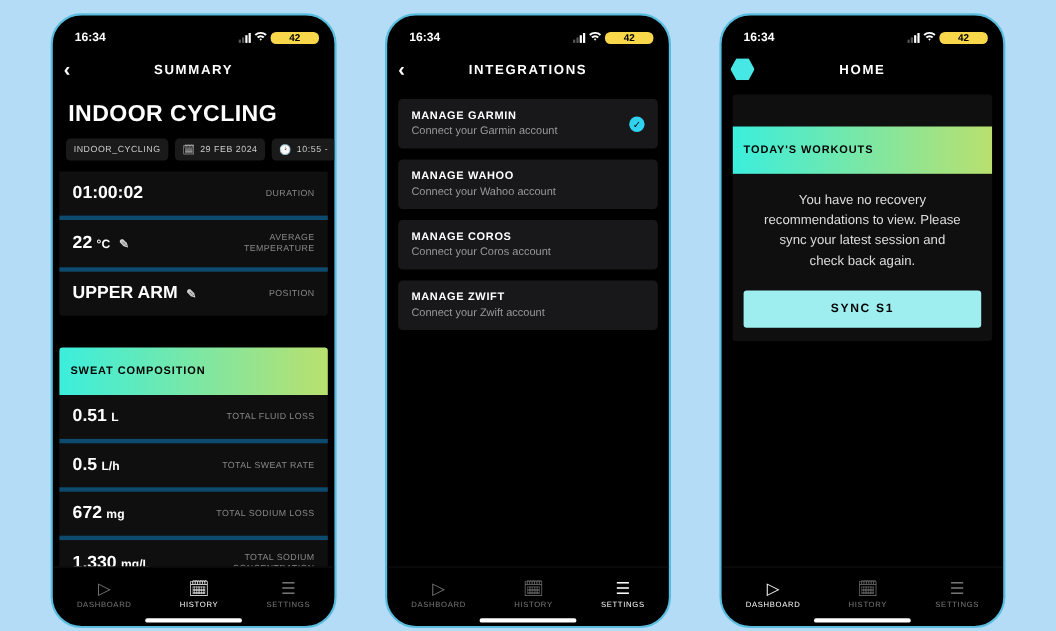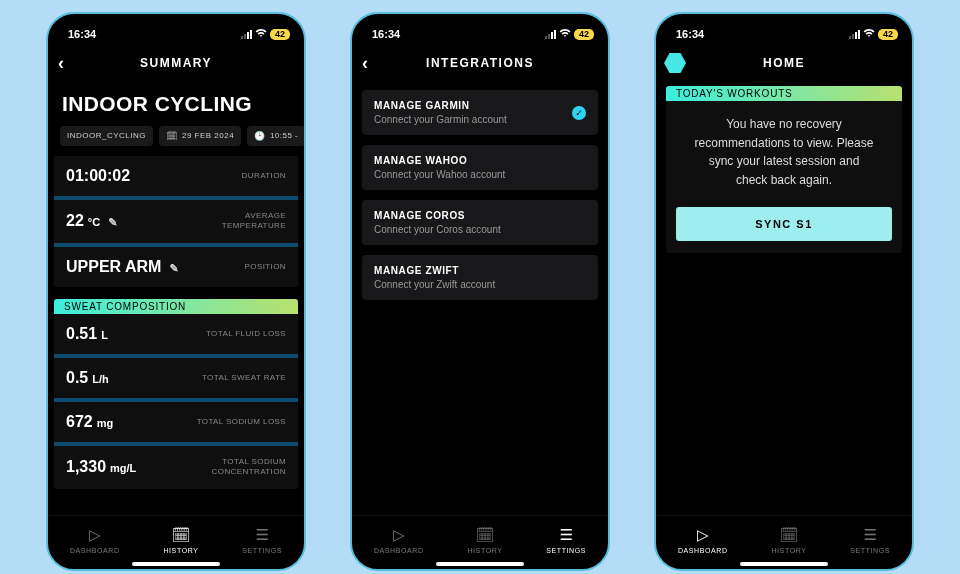--- a/index.html
+++ b/index.html
@@ -36,21 +36,21 @@
     font-weight: 600;
   }
   .status-right { display: flex; gap: 3px; align-items: center; }
   .sig-bars { display:flex; gap:1px; align-items:flex-end; height:9px;}
   .sig-bars span { width:2px; background:#555; }
   .sig-bars span:nth-child(1){height:3px;} .sig-bars span:nth-child(2){height:5px;}
   .sig-bars span:nth-child(3){height:7px;background:#fff;} .sig-bars span:nth-child(4){height:9px;background:#fff;}
   .wifi-icon { font-size:10px; }
   .battery {
     background:#f8d84a; color:#000; font-size:9px; font-weight:700;
-    border-radius:5px; padding:1px 5px; line-height:1; display:flex; align-items:center;
+    border-radius:5px; padding:1px 17px; line-height:1; display:flex; align-items:center;
   }
   .nav-header {
     height: 30px;
     display:flex; align-items:center; justify-content:center;
     position:relative;
     font-size: 12px; font-weight: 600; letter-spacing: 1.5px;
   }
   .back-btn { position:absolute; left:10px; font-size:18px; color:#fff; }
   .content { flex:1; overflow:hidden; padding: 0 6px; }
   .page-title {
@@ -59,22 +59,22 @@
   }
   .chip-row { display:flex; gap:6px; padding:0 6px 10px 6px; }
   .chip {
     background:#1a1a1a; border-radius:4px; padding:5px 7px;
     font-size:8px; letter-spacing:0.5px; color:#ccc;
     display:flex; align-items:flex-start; gap:4px; white-space:nowrap;
   }
   .chip .ico { font-size:9px; }
   .section-header {
     background: linear-gradient(90deg, #3beedd 0%, #b9e06e 100%);
-    color:#000; font-size:10px; font-weight:400; letter-spacing:0.8px;
-    padding:2px 10px; border-radius:3px 3px 0 0;
+    color:#000; font-size:10px; font-weight:700; letter-spacing:0.8px;
+    padding:16px 10px; border-radius:3px 3px 0 0;margin-top:29px;
   }
   .section-card {
     background:#0f0f10; border-radius:0 0 3px 3px;
     margin-bottom:12px;
   }
   .metric-row {
     display:flex; justify-content:space-between; align-items:center;
     padding:11px 12px; border-bottom:4px solid #0c4a6e;
   }
   .metric-row:last-child{ border-bottom:none;gap:44px; }

